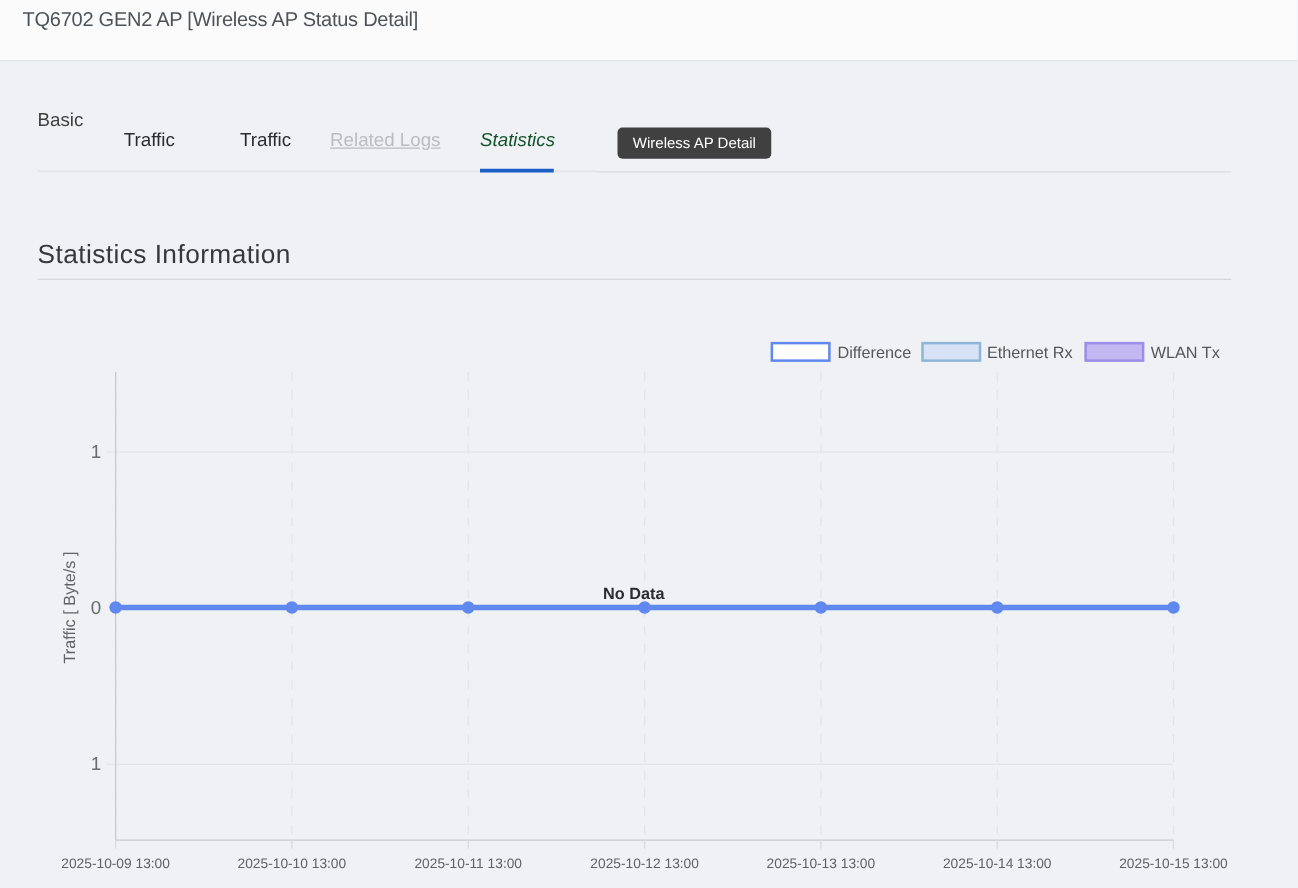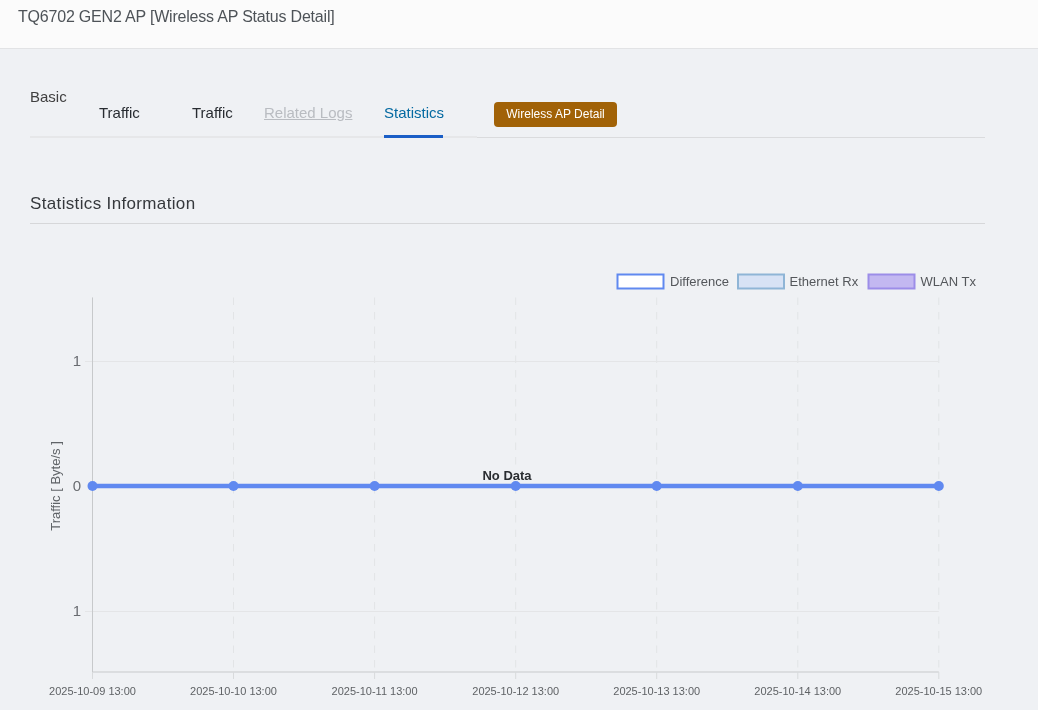--- a/index.html
+++ b/index.html
@@ -3,35 +3,35 @@
 <meta charset="utf-8">
 <style>
   html,body{margin:0;padding:0;}
   body{width:1038px;height:710px;background:#eff1f4;font-family:"Liberation Sans",sans-serif;position:relative;overflow:hidden;}
   .hdr{position:absolute;left:0;top:0;width:1038px;height:49px;background:#fbfbfb;border-bottom:1px solid #e2e3e5;box-sizing:border-box;}
   .hdr span{position:absolute;left:18px;top:9px;font-size:16px;line-height:16px;letter-spacing:-0.2px;color:#4e5358;}
   .tab{position:absolute;top:0;font-size:15px;white-space:nowrap;}
   .tabline{position:absolute;left:30px;top:136px;width:447px;height:2px;background:#e6e7e9;}
   .hairline{position:absolute;left:477px;top:137px;width:508px;height:1px;background:#dadbdd;}
   .bluebar{position:absolute;left:384px;top:135px;width:59px;height:3px;background:#1a5ec6;}
-  .btn{position:absolute;left:494px;top:102px;width:123px;height:25px;background:#a16207;border-radius:4px;color:#ffffff;font-size:12px;text-align:center;line-height:25px;}
-  .sect{position:absolute;left:30px;top:196px;font-size:17px;line-height:16.5px;letter-spacing:0.35px;color:#35383c;}
+  .btn{position:absolute;left:494px;top:102px;width:123px;height:25px;background:#404040;border-radius:4px;color:#ffffff;font-size:12px;text-align:center;line-height:25px;}
+  .sect{position:absolute;left:30px;top:196px;font-size:21px;line-height:16.5px;letter-spacing:0.35px;color:#35383c;}
   .sectline{position:absolute;left:30px;top:223px;width:955px;height:1px;background:#d6d7d9;}
   svg{position:absolute;left:0;top:0;}
 </style>
 </head>
 <body>
   <div class="hdr">
     <span>TQ6702 GEN2 AP [Wireless AP Status Detail]</span>
   </div>
   <div class="tab" style="left:30px;top:88px;color:#404040;">Basic</div>
   <div class="tab" style="left:99px;top:104px;color:#282c31;">Traffic</div>
   <div class="tab" style="left:192px;top:104px;color:#282c31;">Traffic</div>
   <div class="tab" style="left:264px;top:104px;color:#b9bcc1;text-decoration:underline;">Related Logs</div>
-  <div class="tab" style="left:384px;top:104px;color:#0369a1;">Statistics</div>
+  <div class="tab" style="left:384px;top:104px;color:#14532d;font-style:italic;">Statistics</div>
   <div class="tabline"></div>
   <div class="hairline"></div>
   <div class="bluebar"></div>
   <div class="btn">Wireless AP Detail</div>
   <div class="sect">Statistics Information</div>
   <div class="sectline"></div>
 
   <svg width="1038" height="710" viewBox="0 0 1038 710">
 
     <g stroke="#e2e4e6" stroke-width="1" stroke-dasharray="7.5,7">

